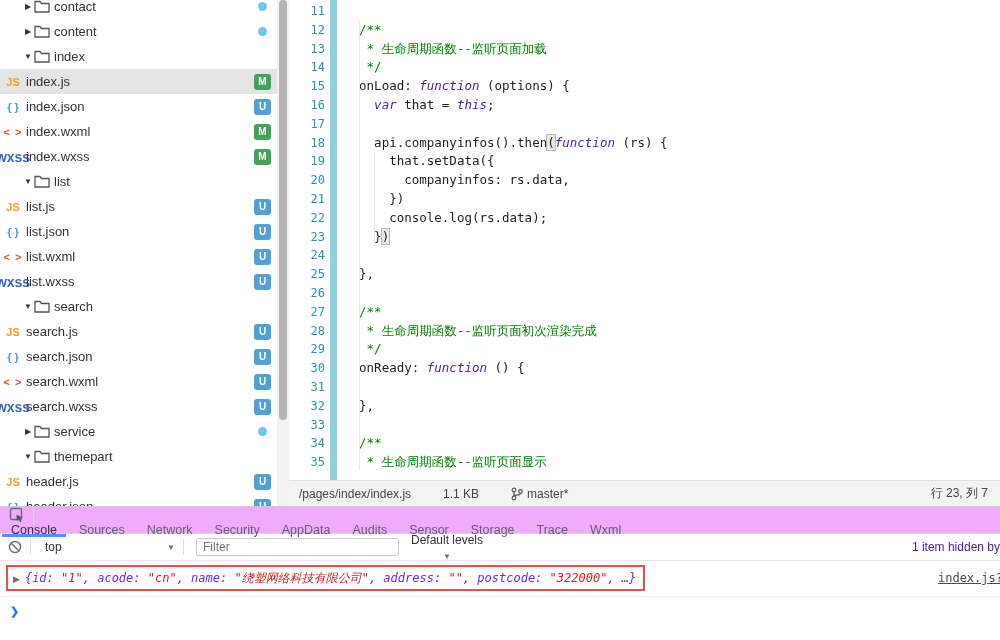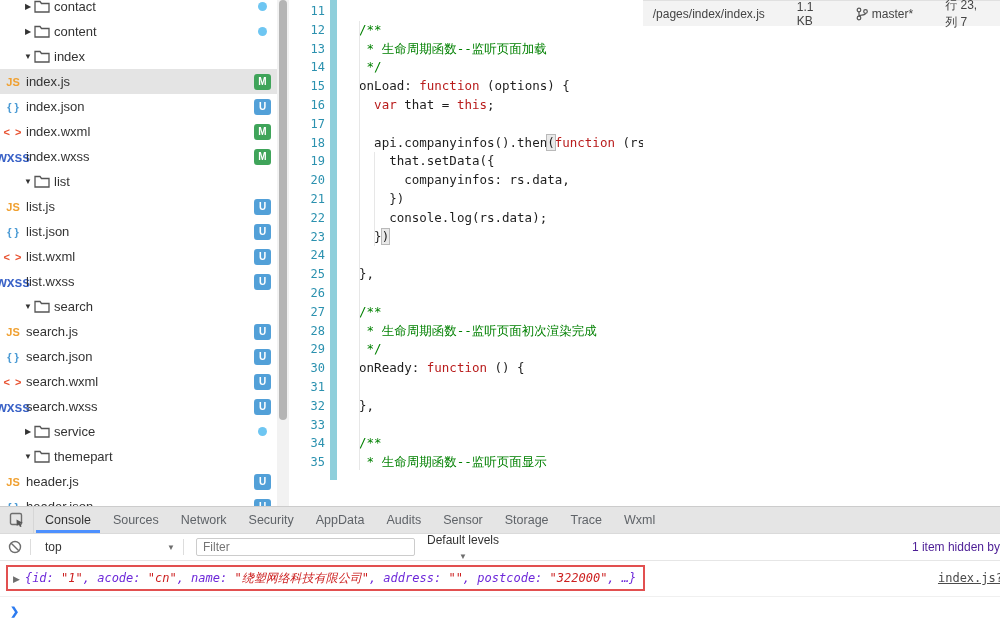--- a/index.html
+++ b/index.html
@@ -25,56 +25,56 @@
   .fi-wxss { color:#3c64c8; font-size:14px; }
   .folder-svg { margin-right:4px; }
   .tree-label { flex:1; white-space:nowrap; overflow:hidden; }
   .badge { width:17px; height:16px; border-radius:3px; color:#fff; font-size:10px; font-weight:bold;
            display:flex; align-items:center; justify-content:center; margin-right:18px; }
   .badge-M { background:#3fa45a; }
   .badge-U { background:#52a0d8; }
   .dotmark { width:9px; height:9px; border-radius:50%; background:#6ec6f2; margin-right:22px; }
 
   
-  .editor-pane { flex:1; display:flex; flex-direction:row; min-width:0; }
+  .editor-pane { flex:1; display:flex; flex-direction:column; min-width:0; }
   .editor { height:480px; position:relative; overflow:hidden; background:#fff; padding-top:2px; }
   .changebar { position:absolute; left:41px; top:0; width:7px; height:480px; background:#8fcfdb; }
   .guide { position:absolute; width:1px; background:#e7e7e7; }
   .cl { height:18.8px; line-height:18.8px; white-space:pre;
         font-family:"DejaVu Sans Mono", monospace; font-size:12.5px; color:#1e1e1e; }
   .ln { display:inline-block; width:36px; text-align:right; color:#2b91af; margin-right:19px;
         font-size:12px; }
-  .tok-k { color:#b91c1c; }
+  .tok-k { color:#4c1d95;font-style:italic; }
   .tok-c { color:#008000; }
   .tok-bm { background:#e9e9e9; outline:1px solid #b9b9b9; }
   .caret { display:inline-block; width:0; border-left:1.6px solid #000; height:14px; vertical-align:-2px; }
 
   .statusbar { height:26px; background:#f3f3f3; border-top:1px solid #e0e0e0;
                display:flex; align-items:center; font-size:12px; color:#444; padding:0 12px 0 10px; }
   .statusbar .sb-item { margin-right:32px; display:flex; align-items:center; gap:4px; }
   .sb-right { margin-left:auto; }
 
   
   .console { height:133px; border-top:1px solid #cccccc; background:#fff; display:flex; flex-direction:column; }
-  .tabbar { height:27px; background:#e5e5e5; border-bottom:1px solid #dadada;
-            display:flex; align-items:stretch; font-size:12.5px; color:#5f6368; }
+  .tabbar { height:27px; background:#f0abfc; border-bottom:1px solid #dadada;
+            display:flex; align-items:stretch; font-size:12.5px; color:#5f6368;flex-direction:column; }
   .inspect-btn { width:34px; display:flex; align-items:center; justify-content:center;
                  border-right:1px solid #d6d6d6; cursor:pointer; }
   .tab { display:flex; align-items:center; padding:0 11px; position:relative; cursor:pointer; }
   .tab.active { color:#333; }
   .tab.active::after { content:""; position:absolute; left:2px; right:2px; bottom:0; height:3px; background:#4d90fe; }
 
   .filterbar { height:27px; background:#fff; border-bottom:1px solid #e6e6e6;
                display:flex; align-items:center; font-size:12px; color:#333; }
   .fb-icon { width:30px; display:flex; justify-content:center; cursor:pointer; }
   .fb-sep { width:1px; height:16px; background:#ddd; }
   .ctx-select { width:152px; display:flex; align-items:center; padding:0 8px 0 14px; cursor:pointer; }
   .ctx-select .lbl { flex:1; }
   .tri { font-size:8px; color:#6e6e6e; }
-  .filter-input { margin-left:12px; width:219px; height:18px; border:1px solid #ccc; border-radius:2px;
+  .filter-input { margin-left:12px; width:203px; height:18px; border:1px solid #ccc; border-radius:2px;
                   font-size:12px; padding:0 6px; color:#333; outline:none; font-family:"Liberation Sans",sans-serif; }
   .levels { margin-left:12px; display:flex; align-items:center; gap:5px; cursor:pointer;flex-direction:column; }
   .hidden-note { margin-left:auto; color:#4c1d95; white-space:nowrap; overflow:hidden; max-width:160px; padding-right:0px; }
 
   .msg-area { position:relative; flex:1; }
   .msg-row { position:relative; margin:4px 0 0 6px; }
   .msg-box { display:inline-block; border:2px solid #e25050; padding:1px 7px 2px 5px; background:#fff; }
   .msg-text { font-family:"DejaVu Sans Mono", monospace; font-style:italic; font-size:12px; }
   .msg-caret { color:#6e6e6e; font-style:normal; font-size:9px; margin-right:5px; }
   .mk { color:#6d28d9; }

